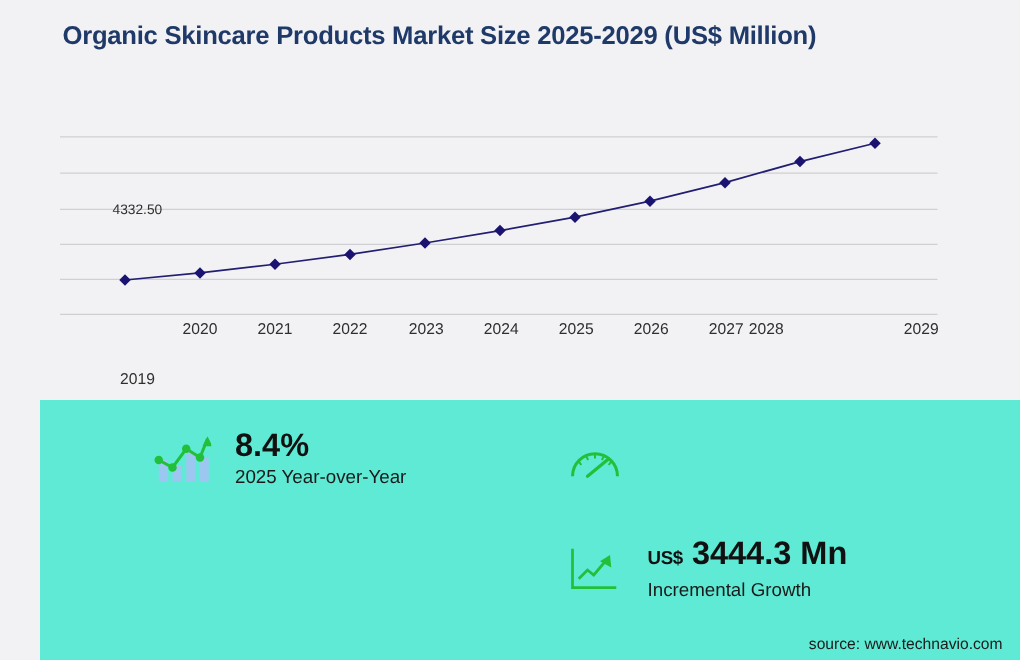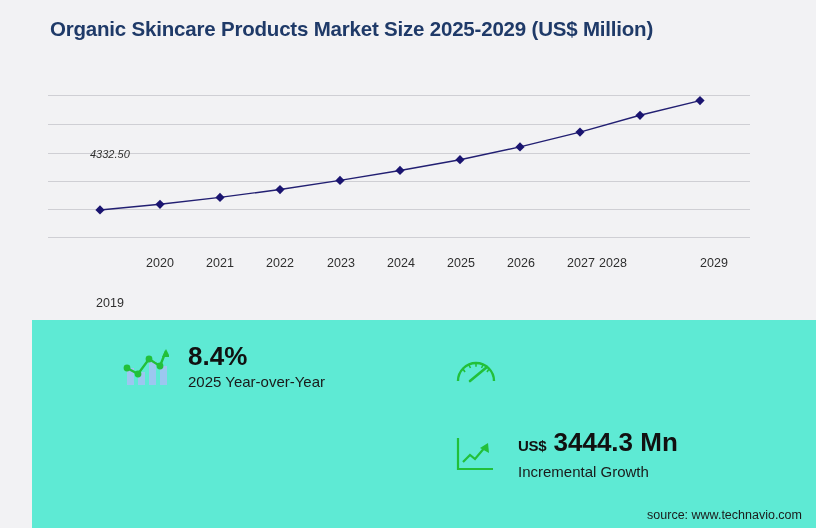--- a/index.html
+++ b/index.html
@@ -20,22 +20,22 @@
     font-size:20.5px;
     font-weight:bold;
     line-height:30px;
     color:#1f3a68;
     letter-spacing:-0.2px;
   }
 
   
   .chart-area{
     position:absolute;
-    left:48px;top:86px;
-    width:702px;height:152px;font-style:italic;
+    left:48px;top:100px;
+    width:702px;height:152px;
   }
   .gridline{
     position:absolute;left:0;width:702px;height:1px;
     background:#cfcfd4;
   }
   .chart-svg{position:absolute;left:0;top:0;width:702px;height:152px;}
   .point-label{
     position:absolute;
     font-size:11px;
     color:#30302f;
@@ -152,21 +152,21 @@
     <div class="x-tick" style="left:32px;margin-top:40px;">2019</div>
     <div class="x-tick" style="left:82px;">2020</div>
     <div class="x-tick" style="left:142px;">2021</div>
     <div class="x-tick" style="left:202px;">2022</div>
     <div class="x-tick" style="left:263px;">2023</div>
     <div class="x-tick" style="left:323px;">2024</div>
     <div class="x-tick" style="left:383px;">2025</div>
     <div class="x-tick" style="left:443px;text-align:center;">2026</div>
     <div class="x-tick" style="left:503px;">2027</div>
     <div class="x-tick" style="left:535px;">2028</div>
-    <div class="x-tick" style="left:636px;text-align:center;">2029</div>
+    <div class="x-tick" style="left:659px;text-align:center;">2029</div>
   </div>
 
   <div class="lower-panel">
 
     <div class="stat" style="left:88px;top:22px;">
       <div class="stat-icon">
         <svg width="46" height="42" viewBox="0 0 46 42">
           <rect x="4" y="22" width="7" height="17" fill="#9cc7f0"></rect>
           <rect x="15" y="26" width="7" height="13" fill="#9cc7f0"></rect>
           <rect x="26" y="15" width="7" height="24" fill="#9cc7f0"></rect>

